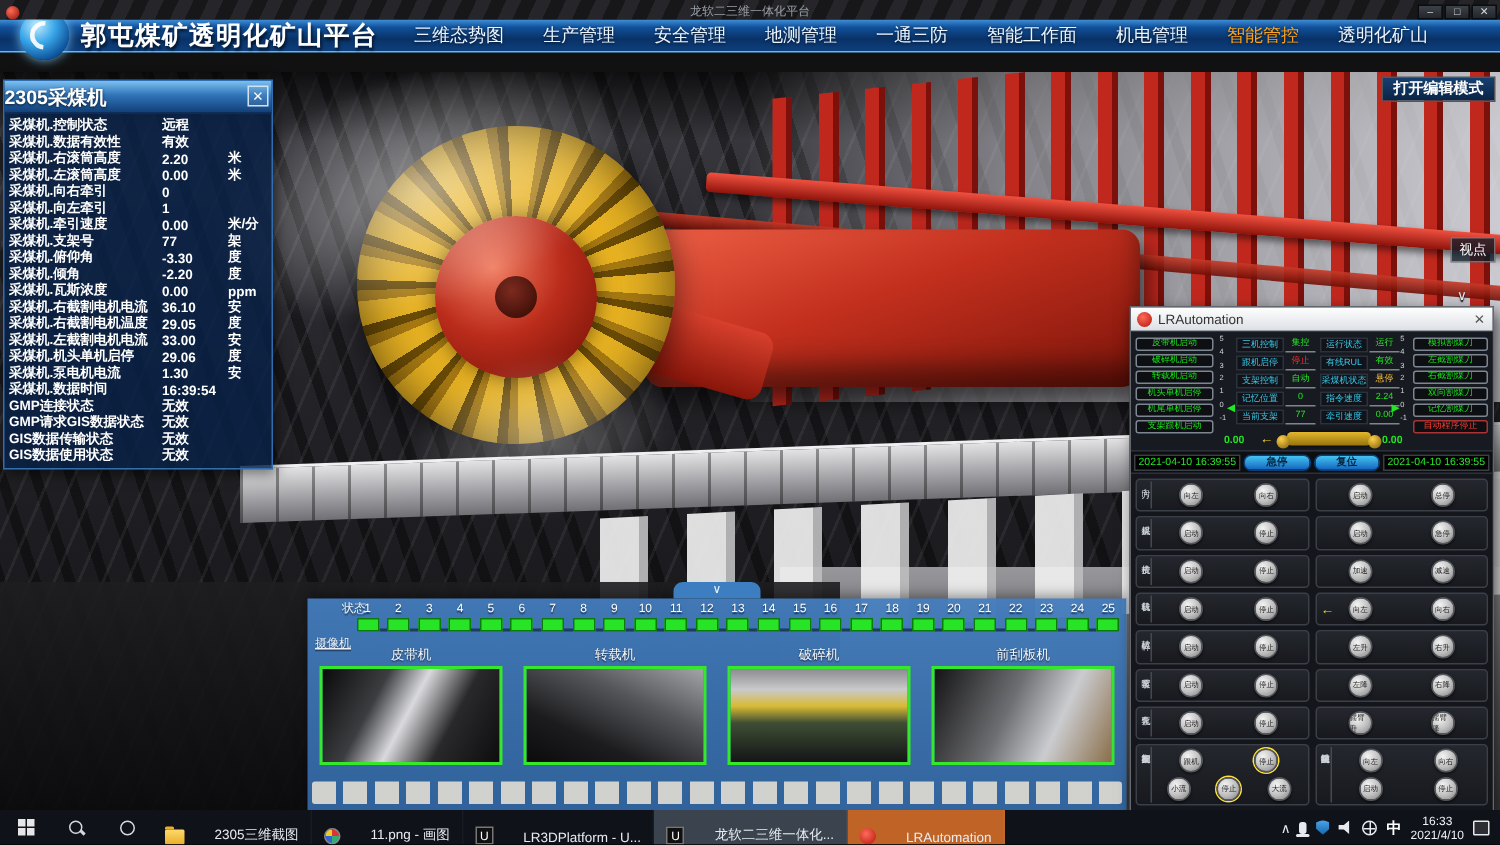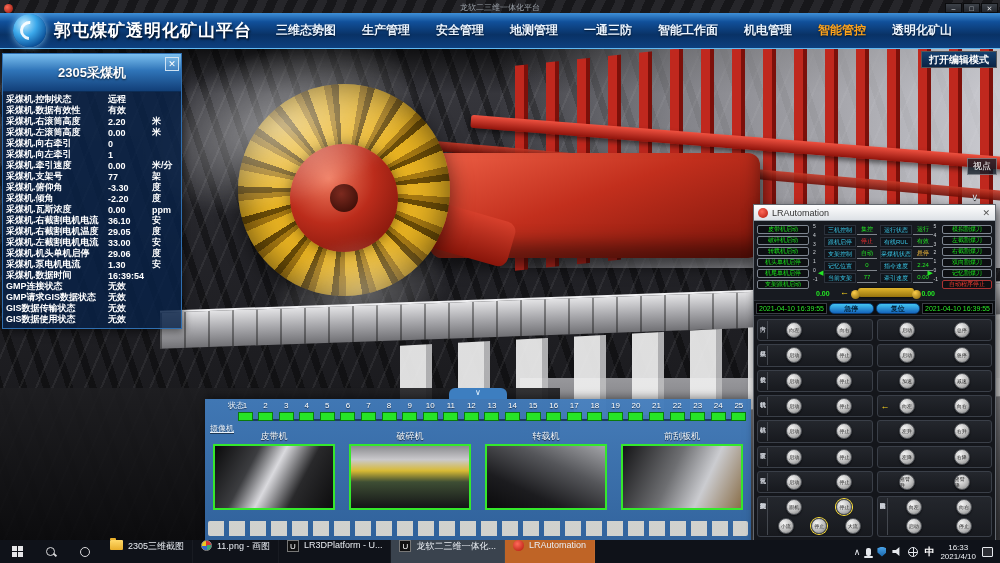--- a/index.html
+++ b/index.html
@@ -8,31 +8,31 @@
 
 
 .titlebar{position:absolute;top:0;left:0;right:0;height:13px;z-index:40;
  background:repeating-linear-gradient(115deg,#26262a 0 9px,#17171a 9px 18px);display:flex;align-items:flex-end;}
 .tb-logo{width:9px;height:9px;border-radius:50%;background:radial-gradient(circle at 35% 35%,#ff6a55,#8a1208);margin-left:4px;}
 .tb-title{position:absolute;left:50%;transform:translateX(-50%);font-size:8px;color:#9aa0a8;white-space:nowrap;}
 .tb-controls{margin-left:auto;display:flex;gap:1px;padding-right:2px;}
 .tb-btn{width:17px;height:10px;background:linear-gradient(#3c4148,#23262c);color:#d6dade;font-size:7px;line-height:9px;text-align:center;border:1px solid #0b0c0e;cursor:pointer;}
 
 
-.nav{position:absolute;top:13px;left:0;right:0;height:36px;z-index:30;
+.nav{position:absolute;top:13px;left:0;right:0;height:22px;z-index:30;
  background:linear-gradient(180deg,#3f90d8 0%,#11509a 25%,#093266 62%,#0d3f7e 100%);
  border-bottom:1px solid #62b9f2;display:flex;align-items:center;}
 .nav-logo{width:33px;height:33px;border-radius:50%;margin:0 8px 0 13px;position:relative;flex:0 0 auto;
  background:radial-gradient(circle at 35% 30%,#c4ecff 0%,#3ba8ea 38%,#0b5098 76%,#063055 100%);
  box-shadow:0 0 7px rgba(130,205,255,.9);}
 .nav-logo:after{content:"";position:absolute;inset:7px;border-radius:50%;border:3px solid rgba(255,255,255,.9);
  border-right-color:transparent;border-bottom-color:transparent;transform:rotate(-40deg);}
 .nav-title{font-size:17px;font-weight:bold;color:#fff;text-shadow:1px 2px 2px rgba(0,0,0,.65);letter-spacing:1px;margin-right:24px;white-space:nowrap;}
 .nav-items{display:flex;gap:26px;margin-right:auto;}
-.nav-item{font-size:12px;font-weight:bold;color:#ecf5ff;text-shadow:0 1px 2px rgba(0,0,0,.7);cursor:pointer;white-space:nowrap;}
+.nav-item{font-size:12px;font-weight:normal;color:#ecf5ff;text-shadow:0 1px 2px rgba(0,0,0,.7);cursor:pointer;white-space:nowrap;}
 .nav-item.active{color:#ffa41c;}
 .nav-tools{position:absolute;right:5px;top:1px;display:flex;gap:3px;z-index:31;}
 .nav-tool{color:#eef4fa;font-size:10px;line-height:12px;cursor:pointer;text-shadow:0 1px 1px #000;}
 .edit-btn{position:absolute;top:51px;right:3px;z-index:30;height:17px;padding:0 7px;cursor:pointer;
  background:linear-gradient(#16406f,#0a2445);border:1px solid #55565a;color:#fff;font-size:10px;font-weight:bold;line-height:15px;}
 
 
 .scene{position:absolute;left:0;right:0;top:48px;bottom:23px;overflow:hidden;
  background:
   repeating-linear-gradient(113deg,rgba(255,255,255,.06) 0 2px,rgba(0,0,0,0) 2px 15px),
@@ -67,21 +67,21 @@
   linear-gradient(#e3e3e5,#a8a8ac 50%,#707074);}
 .railing{left:400px;top:282px;width:600px;height:82px;transform:skewY(-3deg);opacity:.92;
  background:repeating-linear-gradient(90deg,#efefef 0 26px,#bcbcbe 26px 32px,rgba(0,0,0,0) 32px 58px);}
 .floorL{left:0;top:340px;width:560px;height:155px;background:linear-gradient(#1e1e21,#0b0b0d);opacity:.9;}
 .viewpoint{position:absolute;right:3px;top:158px;z-index:12;background:rgba(18,28,40,.78);border:1px solid rgba(255,255,255,.35);
  color:#fff;font-size:9px;padding:1px 5px;cursor:pointer;}
 .vp-chev{position:absolute;right:22px;top:192px;z-index:12;color:#e8f0f8;font-size:9px;cursor:pointer;text-shadow:0 1px 1px #000;}
 
 
 .sp{position:absolute;left:2px;top:53px;width:180px;z-index:15;background:rgba(8,33,70,.84);border:1px solid #2f6fb0;box-shadow:2px 3px 8px rgba(0,0,0,.5);}
-.sp-header{height:38px;background:linear-gradient(180deg,#7cc0f0 0%,#2f74b8 45%,#123f78 100%);display:flex;align-items:center;justify-content:center;position:relative;border-bottom:1px solid #0c2c55;}
+.sp-header{height:22px;background:linear-gradient(180deg,#7cc0f0 0%,#2f74b8 45%,#123f78 100%);display:flex;align-items:center;position:relative;border-bottom:1px solid #0c2c55;}
 .sp-title{font-size:13px;font-weight:bold;color:#fff;text-shadow:0 1px 2px rgba(0,0,0,.7);}
 .sp-close{position:absolute;right:2px;top:3px;width:14px;height:14px;border:1px solid #cfe2f2;color:#fff;font-size:9px;line-height:12px;text-align:center;cursor:pointer;background:rgba(255,255,255,.08);}
 .sp-rows{padding:2px 0 3px 0;}
 .sp-row{display:flex;height:11px;align-items:center;padding:0 3px;}
 .sp-label{width:102px;font-size:9px;font-weight:bold;color:#fff;white-space:nowrap;overflow:hidden;}
 .sp-value{width:44px;font-size:9px;font-weight:bold;color:#fff;white-space:nowrap;}
 .sp-unit{flex:1;font-size:9px;font-weight:bold;color:#fff;white-space:nowrap;}
 
 
 .lr{position:absolute;left:753px;top:204px;width:243px;height:337px;z-index:20;background:#14161b;border:1px solid #63686f;box-shadow:3px 4px 10px rgba(0,0,0,.6);display:flex;flex-direction:column;}
@@ -157,21 +157,21 @@
 
 
 .taskbar{position:absolute;left:0;bottom:0;width:100%;height:23px;background:#0f1219;z-index:50;display:flex;align-items:center;}
 .tk-btn{width:34px;height:23px;display:flex;align-items:center;justify-content:center;cursor:pointer;flex:0 0 auto;}
 .win-icon{width:11px;height:11px;display:grid;grid-template-columns:5px 5px;grid-template-rows:5px 5px;gap:1px;}
 .win-icon i{background:#e6e6e9;}
 .search-icon{position:relative;width:12px;height:12px;}
 .search-icon:before{content:"";position:absolute;left:1px;top:1px;width:7px;height:7px;border:1px solid #d8d8da;border-radius:50%;}
 .search-icon:after{content:"";position:absolute;left:8px;top:8px;width:4px;height:2px;background:#d8d8da;transform:rotate(45deg);}
 .circle-icon{width:10px;height:10px;border:1px solid #d8d8da;border-radius:50%;}
-.tk-item{height:23px;display:flex;align-items:flex-start;gap:5px;padding:0 8px;cursor:pointer;flex:0 0 auto;max-width:140px;border-right:1px solid rgba(255,255,255,.04);}
+.tk-item{height:23px;display:flex;align-items:flex-end;gap:20px;padding:0 8px;cursor:pointer;flex:0 0 auto;max-width:140px;border-right:1px solid rgba(255,255,255,.04);}
 .tk-item span{color:#e8ecf2;font-size:9px;white-space:nowrap;overflow:hidden;}
 .tk-item.active{background:#3a434e;}
 .tk-item.orange{background:#bf6426;}
 .folder-icon{width:13px;height:10px;background:linear-gradient(#ffd96a,#e9af2c);border-radius:1px;position:relative;flex:0 0 auto;}
 .folder-icon:before{content:"";position:absolute;left:0;top:-2px;width:6px;height:2px;background:#e9af2c;border-radius:1px 1px 0 0;}
 .paint-icon{width:11px;height:11px;border-radius:50%;flex:0 0 auto;background:conic-gradient(#d33 0 25%,#3a7 25% 50%,#36c 50% 75%,#ec2 75%);border:1px solid #888;}
 .u-icon{width:12px;height:12px;background:#101010;color:#fff;font-size:8px;line-height:11px;text-align:center;border:1px solid #777;flex:0 0 auto;}
 .lra-icon{width:11px;height:11px;border-radius:50%;background:radial-gradient(circle at 40% 35%,#ff6a5a,#b01608);flex:0 0 auto;}
 .tray{margin-left:auto;display:flex;align-items:center;gap:6px;padding-right:7px;}
 .tray-glyph{color:#e6e9ee;font-size:9px;line-height:10px;}
@@ -806,27 +806,27 @@
         </div>
       </div>
     <div class="cam-feeds">
 
         <div class="cam-feed">
           <div class="cam-feed-label">皮带机</div>
           <div class="cam-feed-img tone1"></div>
         </div>
 
         <div class="cam-feed">
+          <div class="cam-feed-label">转载机</div>
+          <div class="cam-feed-img tone3"></div>
+        </div>
+
+        <div class="cam-feed">
           <div class="cam-feed-label">破碎机</div>
           <div class="cam-feed-img tone2"></div>
-        </div>
-
-        <div class="cam-feed">
-          <div class="cam-feed-label">转载机</div>
-          <div class="cam-feed-img tone3"></div>
         </div>
 
         <div class="cam-feed">
           <div class="cam-feed-label">前刮板机</div>
           <div class="cam-feed-img tone4"></div>
         </div>
 
       </div>
     <div class="cam-strip"></div>
   </div>

